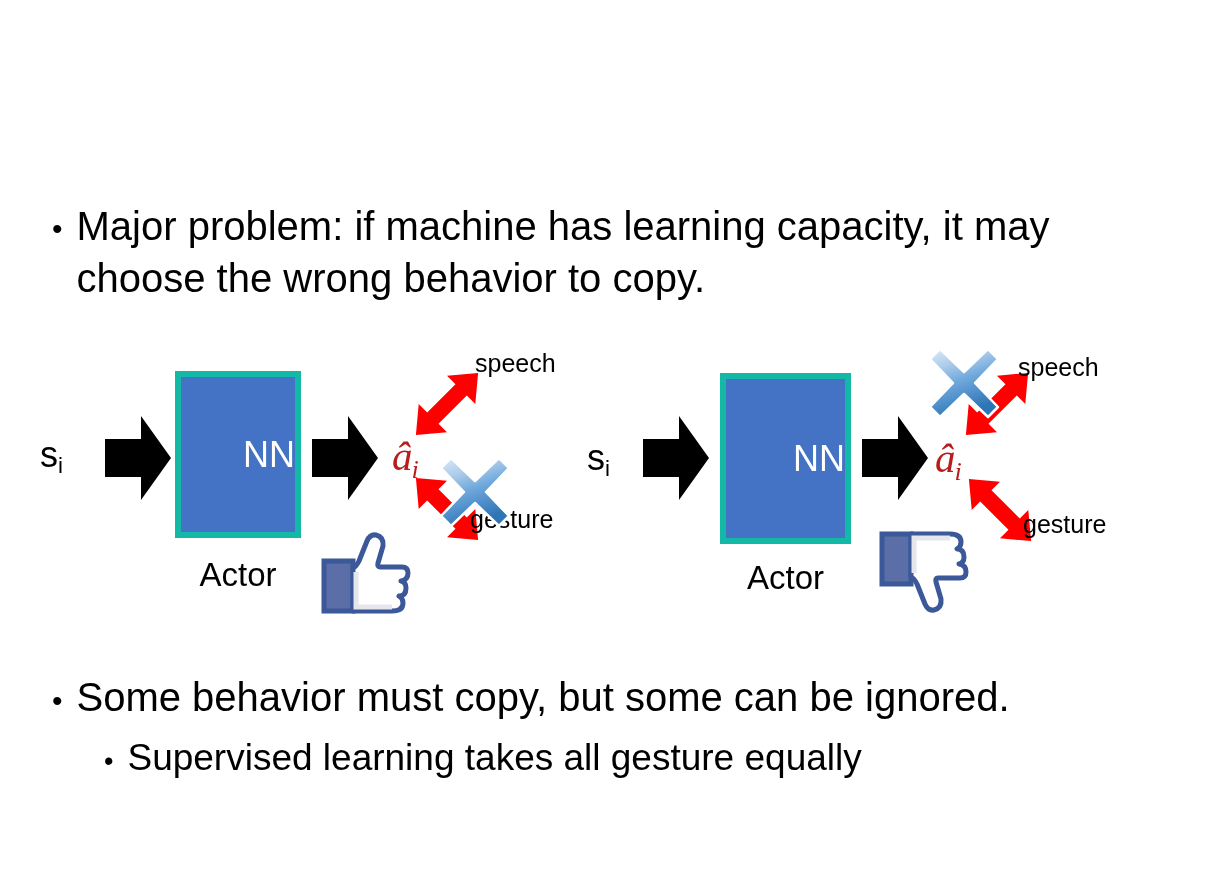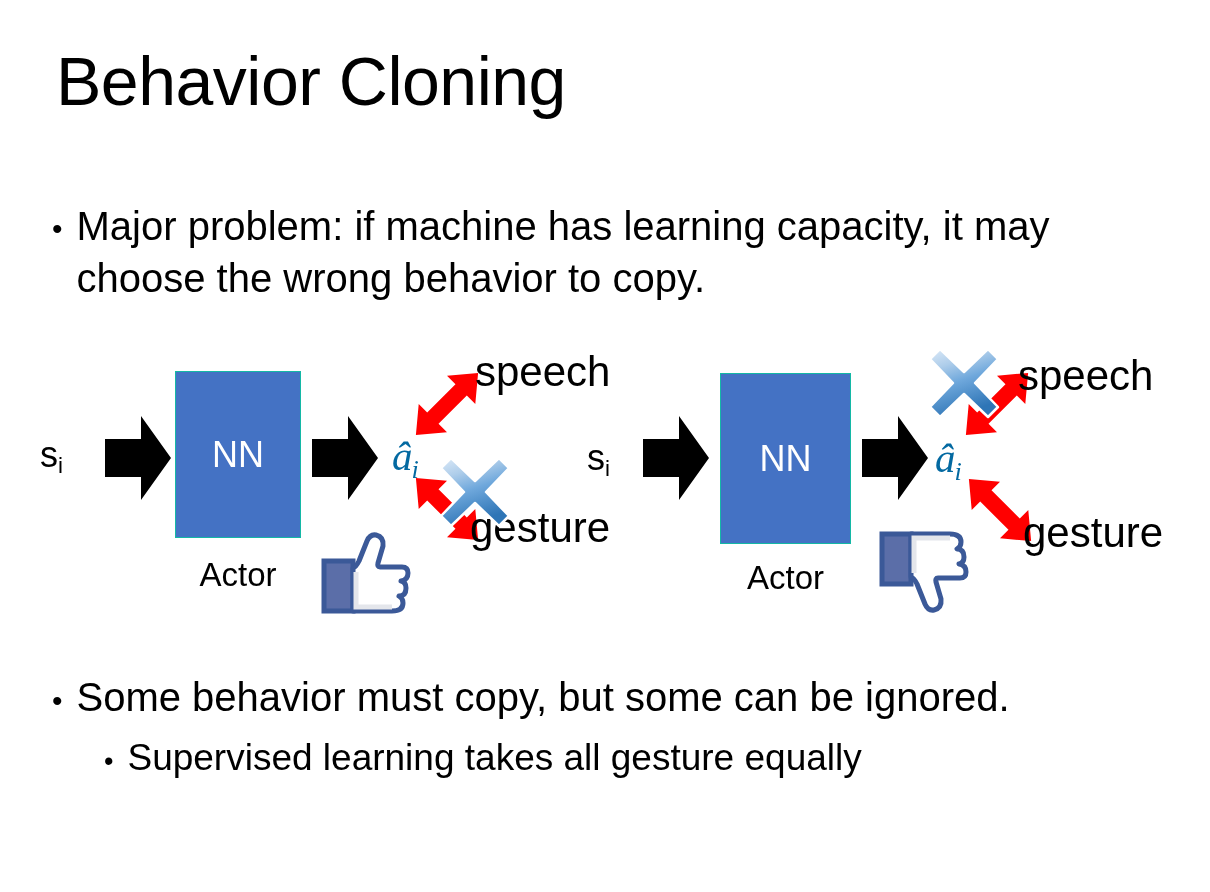--- a/index.html
+++ b/index.html
@@ -104,25 +104,25 @@
 
   .block-arrow {
     position: absolute;
     width: 66px;
     height: 92px;
   }
 
   .nn-box {
     position: absolute;
     background: #4472C4;
-    border: 1px solid #14b8a6;
+    border: 6px solid #14b8a6;
     box-sizing: border-box;
     display: flex;
     align-items: center;
-    justify-content: center;
+    justify-content: flex-end;
   }
   .nn-box-label {
     color: #ffffff;
     font-size: 36px;
     line-height: 1;
     font-family: "Liberation Sans", sans-serif;
   }
   .actor-label {
     position: absolute;
     font-size: 33px;
@@ -131,39 +131,39 @@
     white-space: nowrap;
     text-align: center;
   }
 
   .action-label {
     position: absolute;
     font-family: "Liberation Serif", serif;
     font-style: italic;
     font-size: 41px;
     line-height: 1;
-    color: #0369a1;
+    color: #b91c1c;
     white-space: nowrap;
   }
   .action-label .sub {
     font-size: 0.64em;
     position: relative;
     top: 0.30em;
     left: -0.04em;
   }
 
   .arrow-red {
     position: absolute;
     width: 104px;
     height: 104px;
   }
 
   .out-label {
     position: absolute;
-    font-size: 42px;
+    font-size: 25px;
     line-height: 1;
     color: #000;
     white-space: nowrap;
     text-align: right;
   }
 
   .x-mark {
     position: absolute;
     width: 76px;
     height: 76px;
@@ -173,21 +173,20 @@
     position: absolute;
     width: 96px;
     height: 94px;
   }
 </style>
 </head>
 <body>
 
 <div id="slide">
 
-  <div id="title">Behavior Cloning</div>
 
   <div class="bullet-block" id="bullet-top">
     <div class="bullet-row">
       <span class="bullet-dot">•</span>
       <span class="bullet-text">Major problem: if machine has learning capacity, it may choose the wrong behavior to copy.</span>
     </div>
   </div>
 
   <div class="diagram" id="diagram-left">
 

